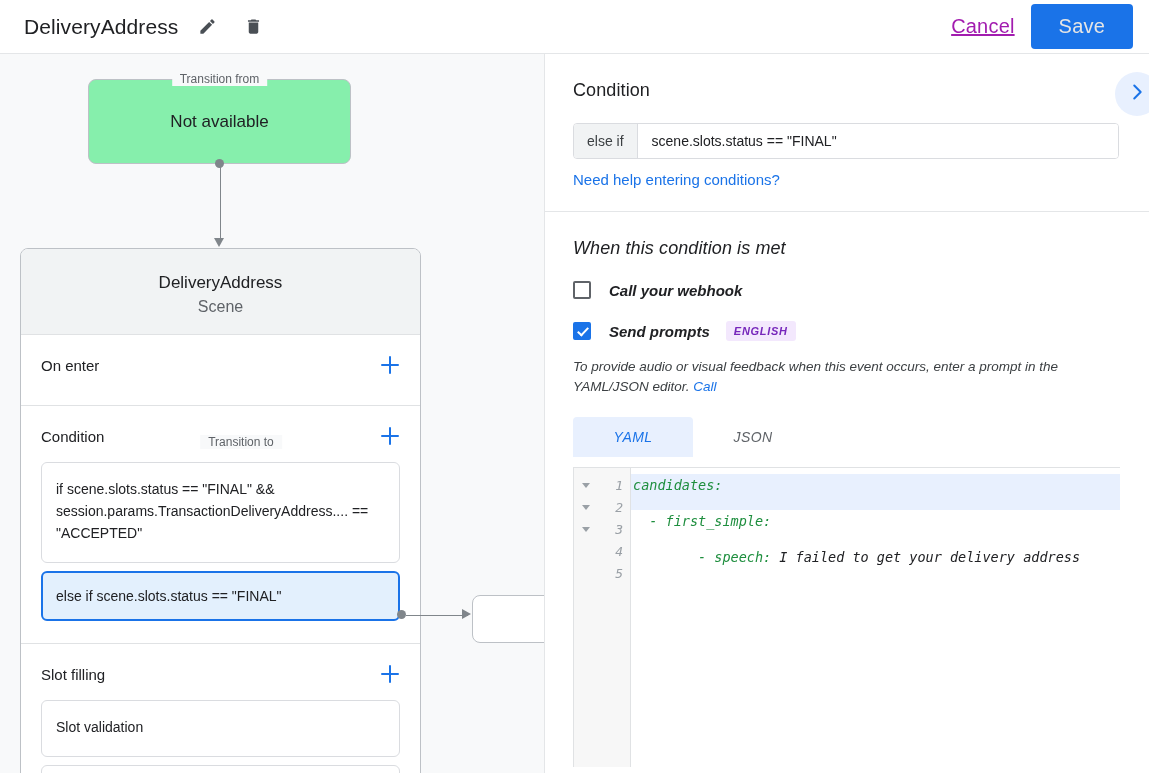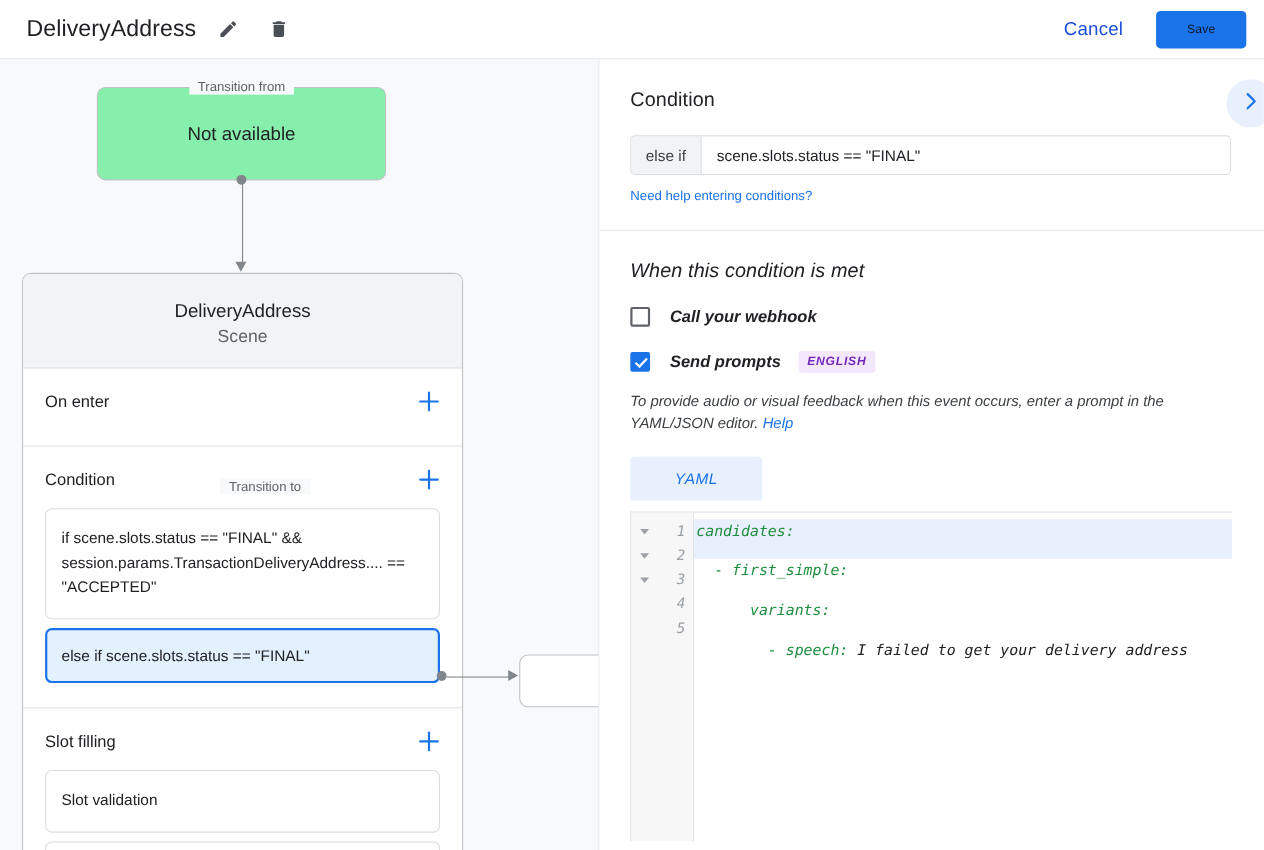--- a/index.html
+++ b/index.html
@@ -32,39 +32,39 @@
     width: 34px; height: 34px;
     margin-left: 12px;
     display: flex; align-items: center; justify-content: center;
     border-radius: 50%;
     cursor: pointer;
     flex: 0 0 auto;
   }
   .icon-btn svg { display: block; }
   .topbar-spacer { flex: 1 1 auto; }
   .btn-cancel {
-    font-size: 17px;
-    color: #1d4ed8;
+    font-size: 20px;
+    color: #a21caf;
     background: none;
     border: none;
     font-family: inherit;
     padding: 9px 16px;
     border-radius: 4px;
     cursor: pointer;
     letter-spacing: .2px;
+    text-decoration: underline;
   }
   .btn-save {
-    font-size: 11px;
-    color: #0f172a;
+    font-size: 20px;
+    color: #e5e5e5;
     background: #1a73e8;
     border: none;
     font-family: inherit;
     padding: 11px 28px;
     border-radius: 4px;
-    margin-left: 14px;
     cursor: pointer;
     letter-spacing: .2px;
   }
 
   
   .body-wrap {
     display: flex;
     height: 719px;
     width: 1149px;
   }
@@ -277,21 +277,21 @@
     outline: none;
     font-family: inherit;
     font-size: 14px;
     color: #202124;
     padding: 0 14px;
     background: #ffffff;
   }
   .link {
     display: inline-block;
     margin-top: 12px;
-    font-size: 12px;
+    font-size: 15px;
     color: #1a73e8;
     text-decoration: none;
     cursor: pointer;
   }
 
   .check-row {
     display: flex;
     align-items: center;
     margin-bottom: 22px;
   }
@@ -536,25 +536,26 @@
       </div>
 
       <div class="check-row" style="margin-bottom:16px;">
         <div class="checkbox checked"></div>
         <div class="check-label">Send prompts</div>
         <div class="badge">ENGLISH</div>
       </div>
 
       <div class="helper-text" style="margin-top:0;">
         <span>To provide audio or visual feedback when this event occurs, enter a prompt in the YAML/JSON editor.</span>
-        <a class="link" style="margin-top:0; font-size:13.5px;">Help</a>
+        <a class="link" style="margin-top:0; font-size:13.5px;">Call</a>
       </div>
 
       <div class="tabs">
         <div class="tab active">YAML</div>
+        <div class="tab">JSON</div>
       </div>
 
       <div class="editor">
         <div class="gutter">
           <div class="gutter-row">
             <div class="fold">
                 <div class="fold-tri"></div>
               </div>
             <div class="gnum">1</div>
           </div>
@@ -576,20 +577,19 @@
           </div>
           <div class="gutter-row">
             <div class="fold"></div>
             <div class="gnum">5</div>
           </div>
         </div>
 
         <div class="code-area">
           <div class="code-line hl"><span class="tok-key">candidates:</span><span class="tok-plain"></span></div>
           <div class="code-line"><span class="tok-key">  - first_simple:</span><span class="tok-plain"></span></div>
-          <div class="code-line"><span class="tok-key">      variants:</span><span class="tok-plain"></span></div>
           <div class="code-line"><span class="tok-key">        - speech:</span><span class="tok-plain"> I failed to get your delivery address</span></div>
           <div class="code-line"><span class="tok-key"></span><span class="tok-plain"></span></div>
         </div>
       </div>
     </div>
   </div>
 </div>
 
 </body></html>

